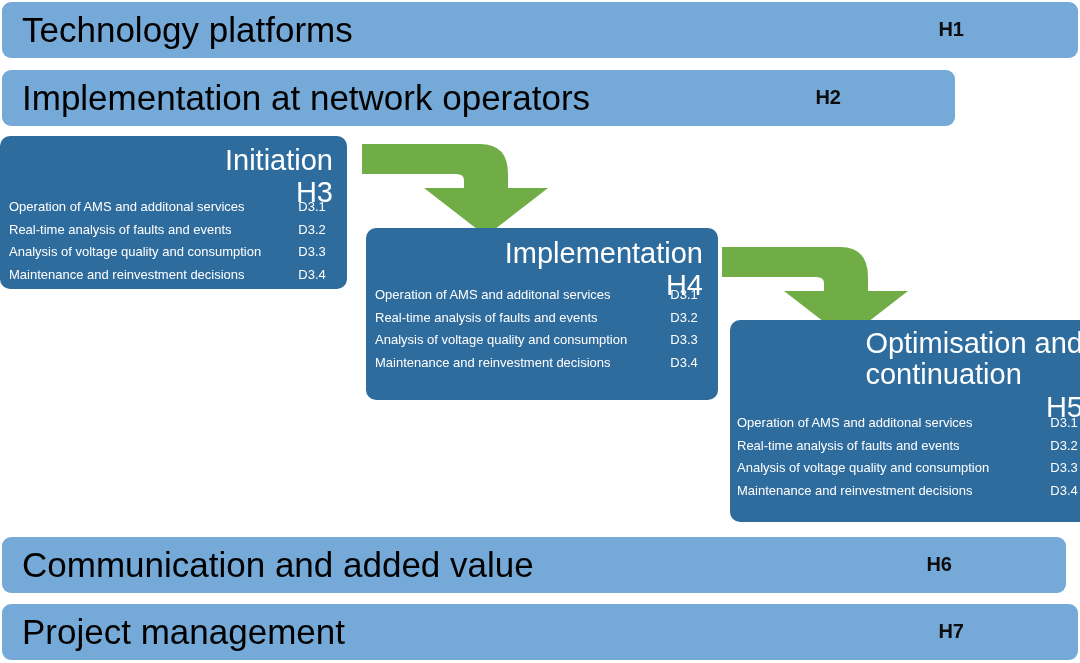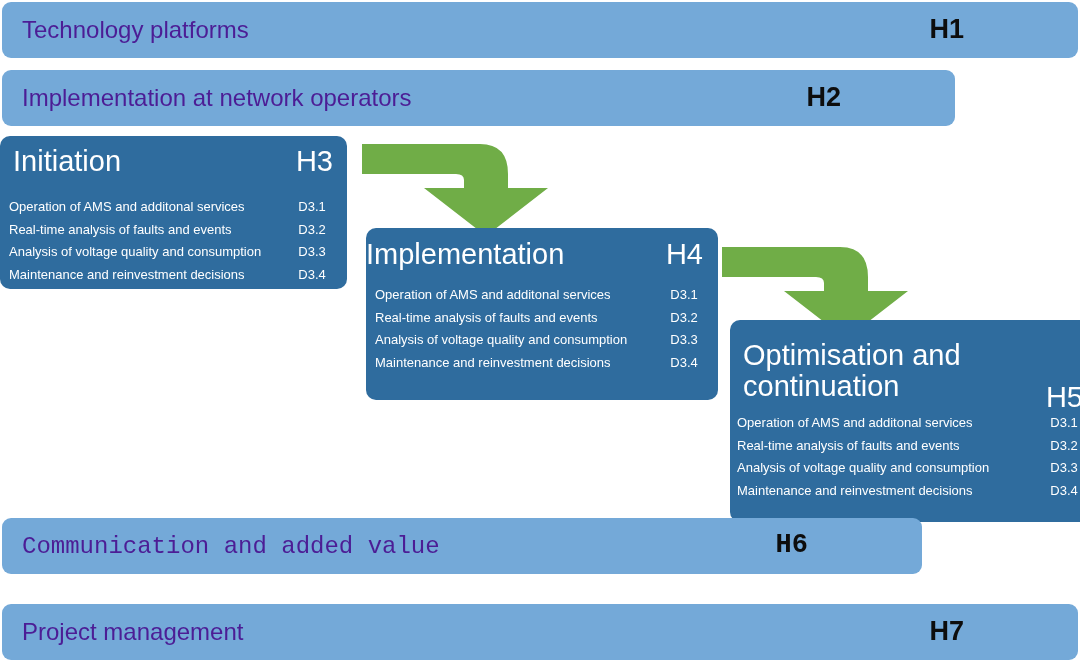--- a/index.html
+++ b/index.html
@@ -24,54 +24,55 @@
     position: absolute;
     background: #74A9D8;
     border-radius: 9px;
     box-sizing: border-box;
   }
   .band-label {
     position: absolute;
     left: 20px;
     top: 50%;
     transform: translateY(-50%);
-    font-size: 24px;
-    color: #4c1d95;
+    font-size: 35px;
+    color: #000000;
     white-space: nowrap;
     letter-spacing: 0px;
   }
   .band-code {
     position: absolute;
     right: 114px;
     top: 50%;
     transform: translateY(-52%);
-    font-size: 27px;
+    font-size: 20px;
     color: #0d0d0d;
     font-weight: 700;
     white-space: nowrap;
   }
 
   #band-h1 { left: 2px;  top: 2px;   width: 1076px; height: 56px; }
   #band-h2 { left: 2px;  top: 70px;  width: 953px; height: 56px; }
-  #band-h6 { left: 2px;  top: 518px; width: 920px; height: 56px; font-family: Liberation Mono, monospace; }
+  #band-h6 { left: 2px;  top: 537px; width: 1064px; height: 56px; }
   #band-h7 { left: 2px;  top: 604px; width: 1076px; height: 56px; }
 
   
   .phase {
     position: absolute;
     background: #2F6C9E;
     border-radius: 10px;
     box-sizing: border-box;
     color: #ffffff;
   }
   .phase-head {
     position: absolute;
     display: flex;
-    align-items: center;
+    align-items: flex-end;
     justify-content: space-between;
+    flex-direction: column;
   }
   .phase-title {
     font-size: 29px;
     line-height: 1.08;
     color: #ffffff;
     font-weight: 400;
     white-space: pre-line;
   }
   .phase-code {
     font-size: 29px;

